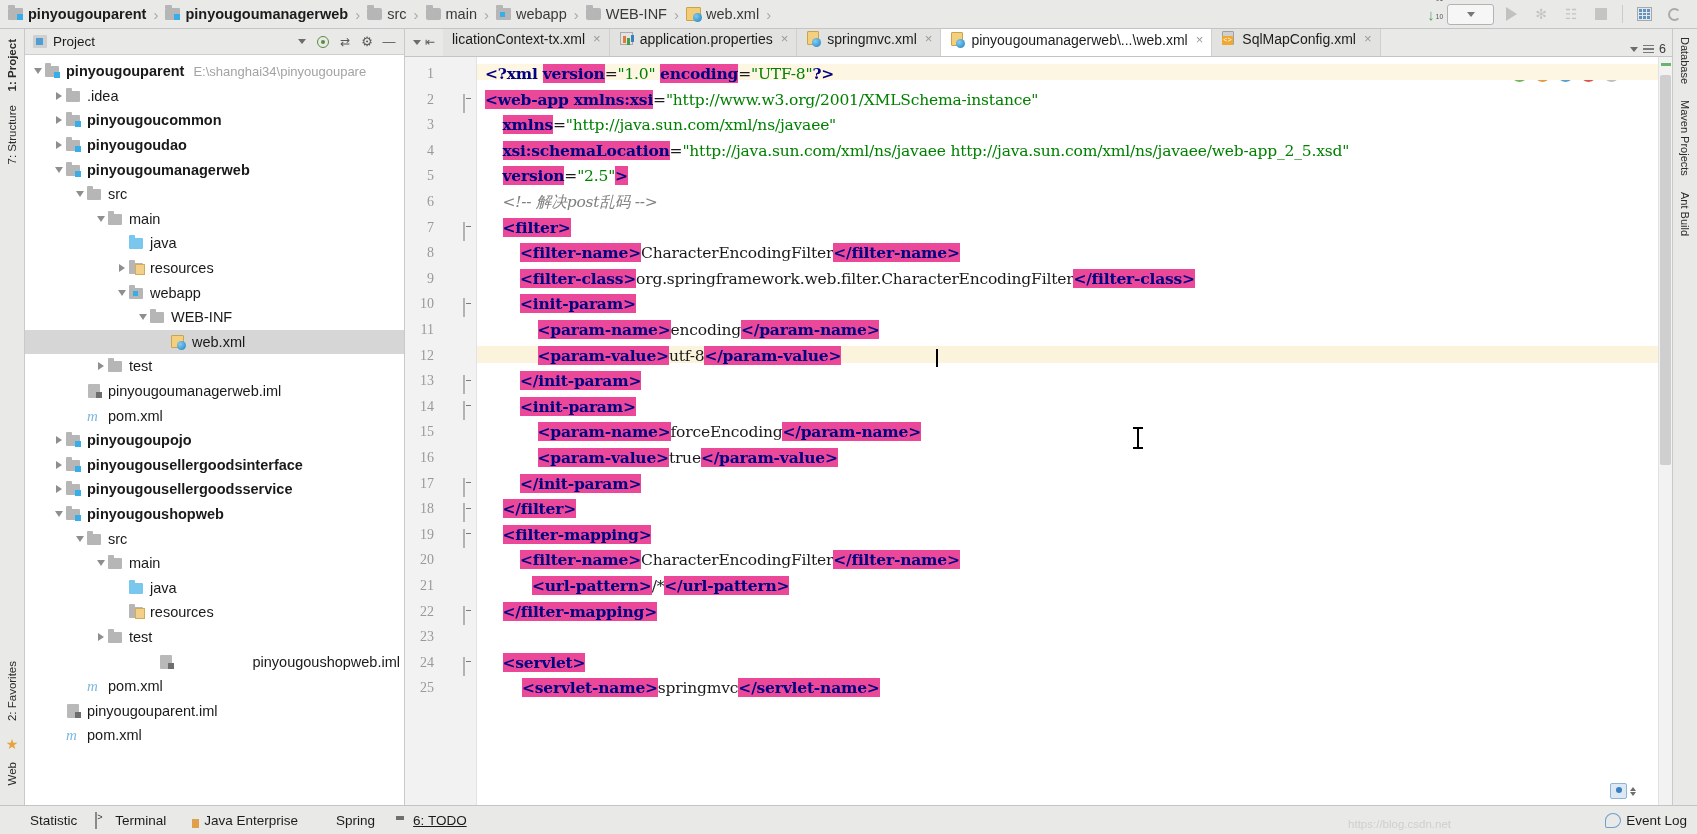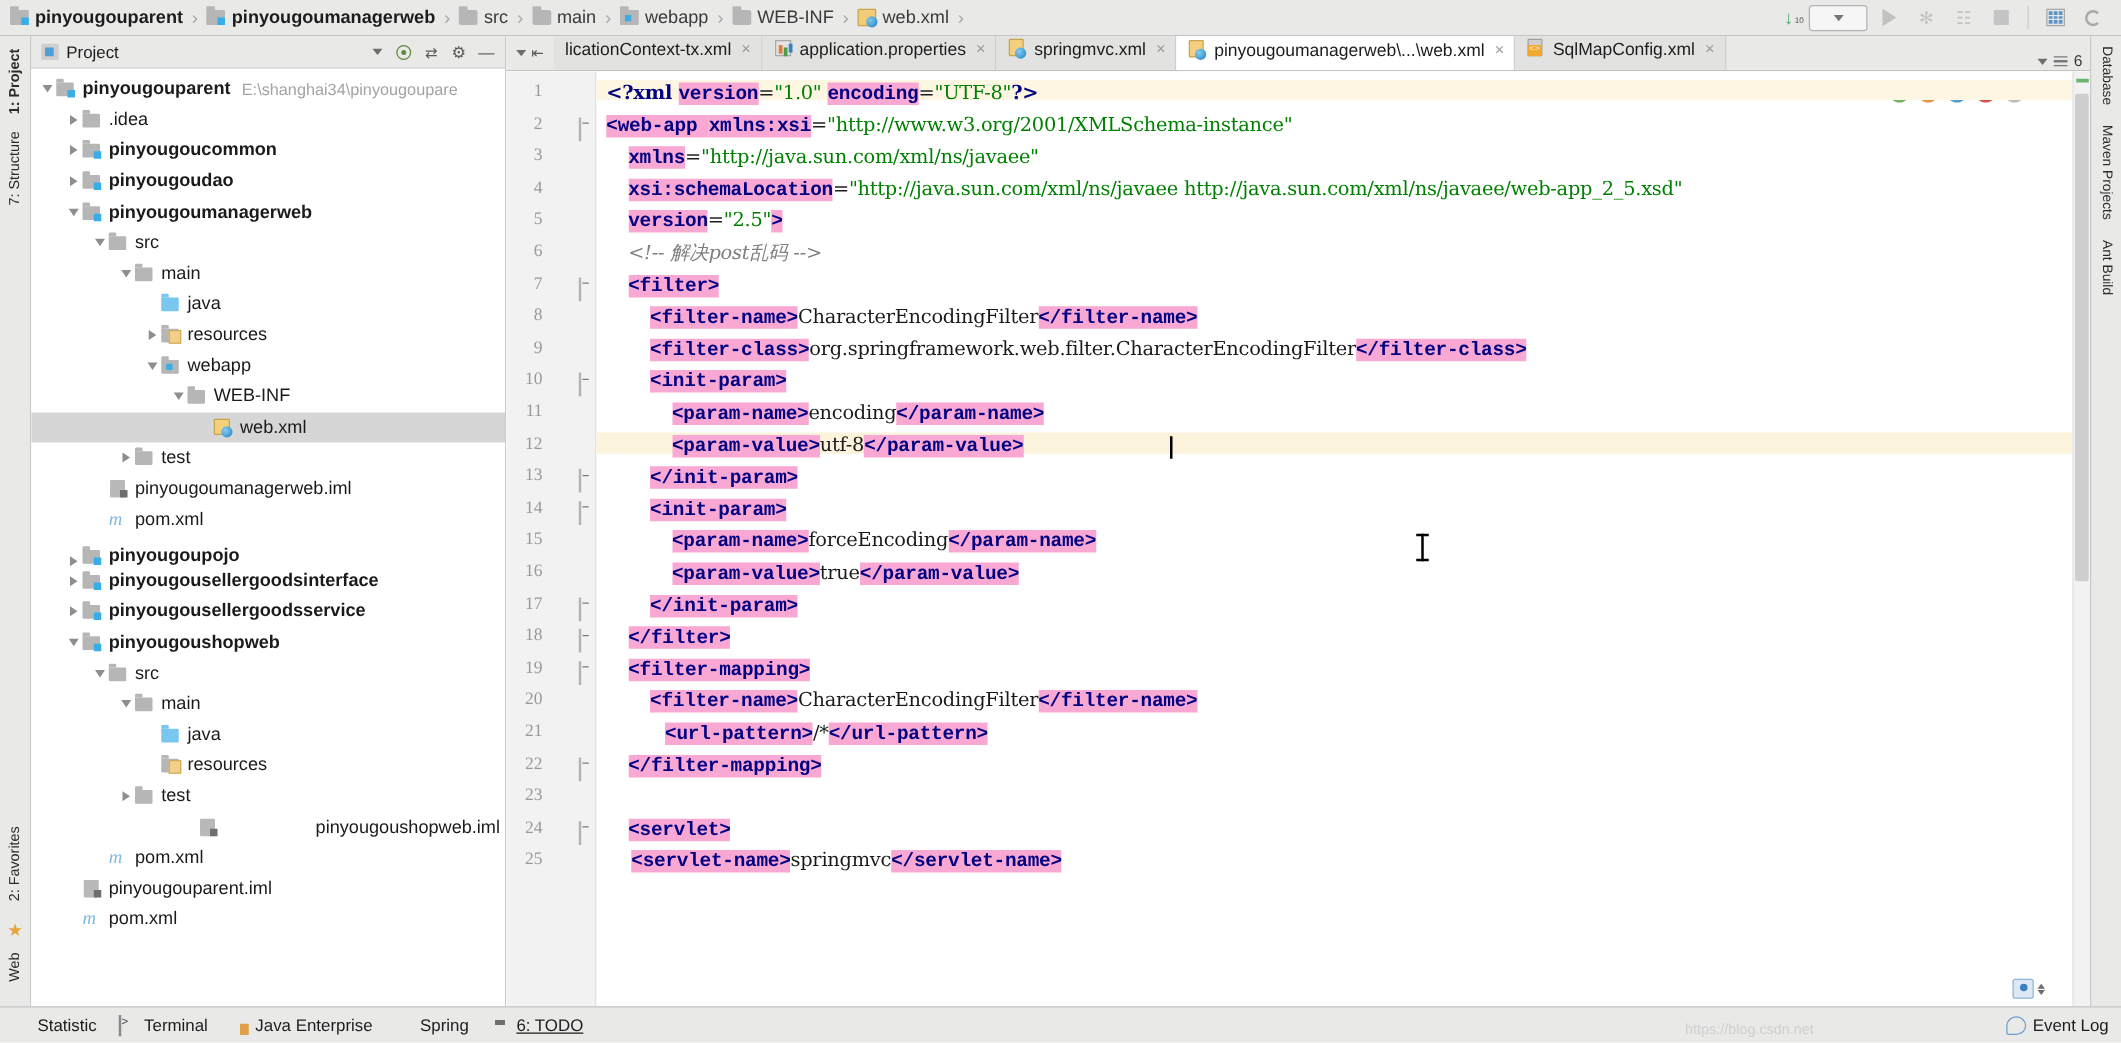--- a/index.html
+++ b/index.html
@@ -158,21 +158,21 @@
   .fold .box::after{ content:""; position:absolute; left:1.5px; top:3.5px; width:5px;height:1px; background:#7a7a7a; }
   .code{ flex:1; position:relative; overflow:hidden; font-family:"Liberation Serif", serif; }
   .cl{ position:absolute; left:0; white-space:pre; font-size:15.5px; line-height:16px;
        font-family:"DejaVu Serif", serif; letter-spacing:-0.2px; }
   .tag{ color:#000080; font-weight:bold; }
   .att{ color:#000080; font-weight:bold; }
   .val{ color:#008000; }
   .txt{ color:#1a1a1a; }
   .cmt{ color:#808080; font-style:italic; }
   .pi { color:#000080; font-weight:bold; }
-  .hl-tag{ background:#f9a8d4;font-family:Liberation Mono, monospace; }
+  .hl-tag{ background:#ec4899; }
 
   .line-hl{ position:absolute; left:0; right:0; height:16px; background:#fdf6e3; }
   .line-hl2{ position:absolute; left:0; right:0; height:17px; background:#fbf3dc; }
 
   
   .inspectors{ position:absolute; top:8px; right:38px; display:flex; align-items:center; gap:6px; opacity:.92; }
   .dot{ width:17px;height:17px;border-radius:50%; display:flex; align-items:center; justify-content:center; font-size:10px; color:#fff; }
   .dot.g{ background:radial-gradient(circle at 35% 30%, #9ad77e, #4c9b3a); }
   .dot.o{ background:radial-gradient(circle at 35% 30%, #f3b05a, #d4802a); }
   .dot.b{ background:radial-gradient(circle at 35% 30%, #7fc4ea, #2a82bd); }
@@ -465,21 +465,21 @@
             </span>
             <span class="lbl">pinyougoumanagerweb.iml</span>
           </div>
           <div class="row" style="padding-left: 48px;">
             <span class="tw"></span>
             <span class="nico">
               <span class="n-pom">m</span>
             </span>
             <span class="lbl">pom.xml</span>
           </div>
-          <div class="row" style="padding-left: 27px; align-items: flex-end;">
+          <div class="row" style="padding-left: 27px;">
             <span class="tw">
               <i class="t-r"></i>
             </span>
             <span class="nico">
               <span class="n-mod"></span>
             </span>
             <span class="lbl b">pinyougoupojo</span>
           </div>
           <div class="row" style="padding-left: 27px;">
             <span class="tw">
@@ -702,21 +702,21 @@
             <div class="cl" style="top: 367.4px; left: 60.5px;"><span class="tag hl-tag">&lt;param-name&gt;</span><span class="txt">forceEncoding</span><span class="tag hl-tag">&lt;/param-name&gt;</span></div>
             <div class="cl" style="top: 393px; left: 60.5px;"><span class="tag hl-tag">&lt;param-value&gt;</span><span class="txt">true</span><span class="tag hl-tag">&lt;/param-value&gt;</span></div>
             <div class="cl" style="top: 418.6px; left: 43px;"><span class="tag hl-tag">&lt;/init-param&gt;</span></div>
             <div class="cl" style="top: 444.2px; left: 25.5px;"><span class="tag hl-tag">&lt;/filter&gt;</span></div>
             <div class="cl" style="top: 469.8px; left: 25.5px;"><span class="tag hl-tag">&lt;filter-mapping&gt;</span></div>
             <div class="cl" style="top: 495.4px; left: 43px;"><span class="tag hl-tag">&lt;filter-name&gt;</span><span class="txt">CharacterEncodingFilter</span><span class="tag hl-tag">&lt;/filter-name&gt;</span></div>
             <div class="cl" style="top: 521px; left: 43px; padding-left: 12px;"><span class="tag hl-tag">&lt;url-pattern&gt;</span><span class="txt">/*</span><span class="tag hl-tag">&lt;/url-pattern&gt;</span></div>
             <div class="cl" style="top: 546.6px; left: 25.5px; text-align: right;"><span class="tag hl-tag">&lt;/filter-mapping&gt;</span></div>
             <div class="cl" style="top: 572.2px; left: 8px;"></div>
             <div class="cl" style="top: 597.8px; left: 25.5px;"><span class="tag hl-tag">&lt;servlet&gt;</span></div>
-            <div class="cl" style="top: 623.4px; left: 28px;"><span class="tag hl-tag">&lt;servlet-name&gt;</span><span class="txt">springmvc</span><span class="tag hl-tag">&lt;/servlet-name&gt;</span></div>
+            <div class="cl" style="top: 623.4px; left: 45px;"><span class="tag hl-tag">&lt;servlet-name&gt;</span><span class="txt">springmvc</span><span class="tag hl-tag">&lt;/servlet-name&gt;</span></div>
             <div class="caret" style="top: 291.6px; left: 459px; height: 18px;"></div>
           </div>
         <div class="markerbar">
           <div class="mk" style="top:6px; background:#6cb36c;"></div>
           <div class="scrollthumb" style="top:18px; height:390px;"></div>
         </div>
       </div>
     </div>
 
     <div class="rightbar">

